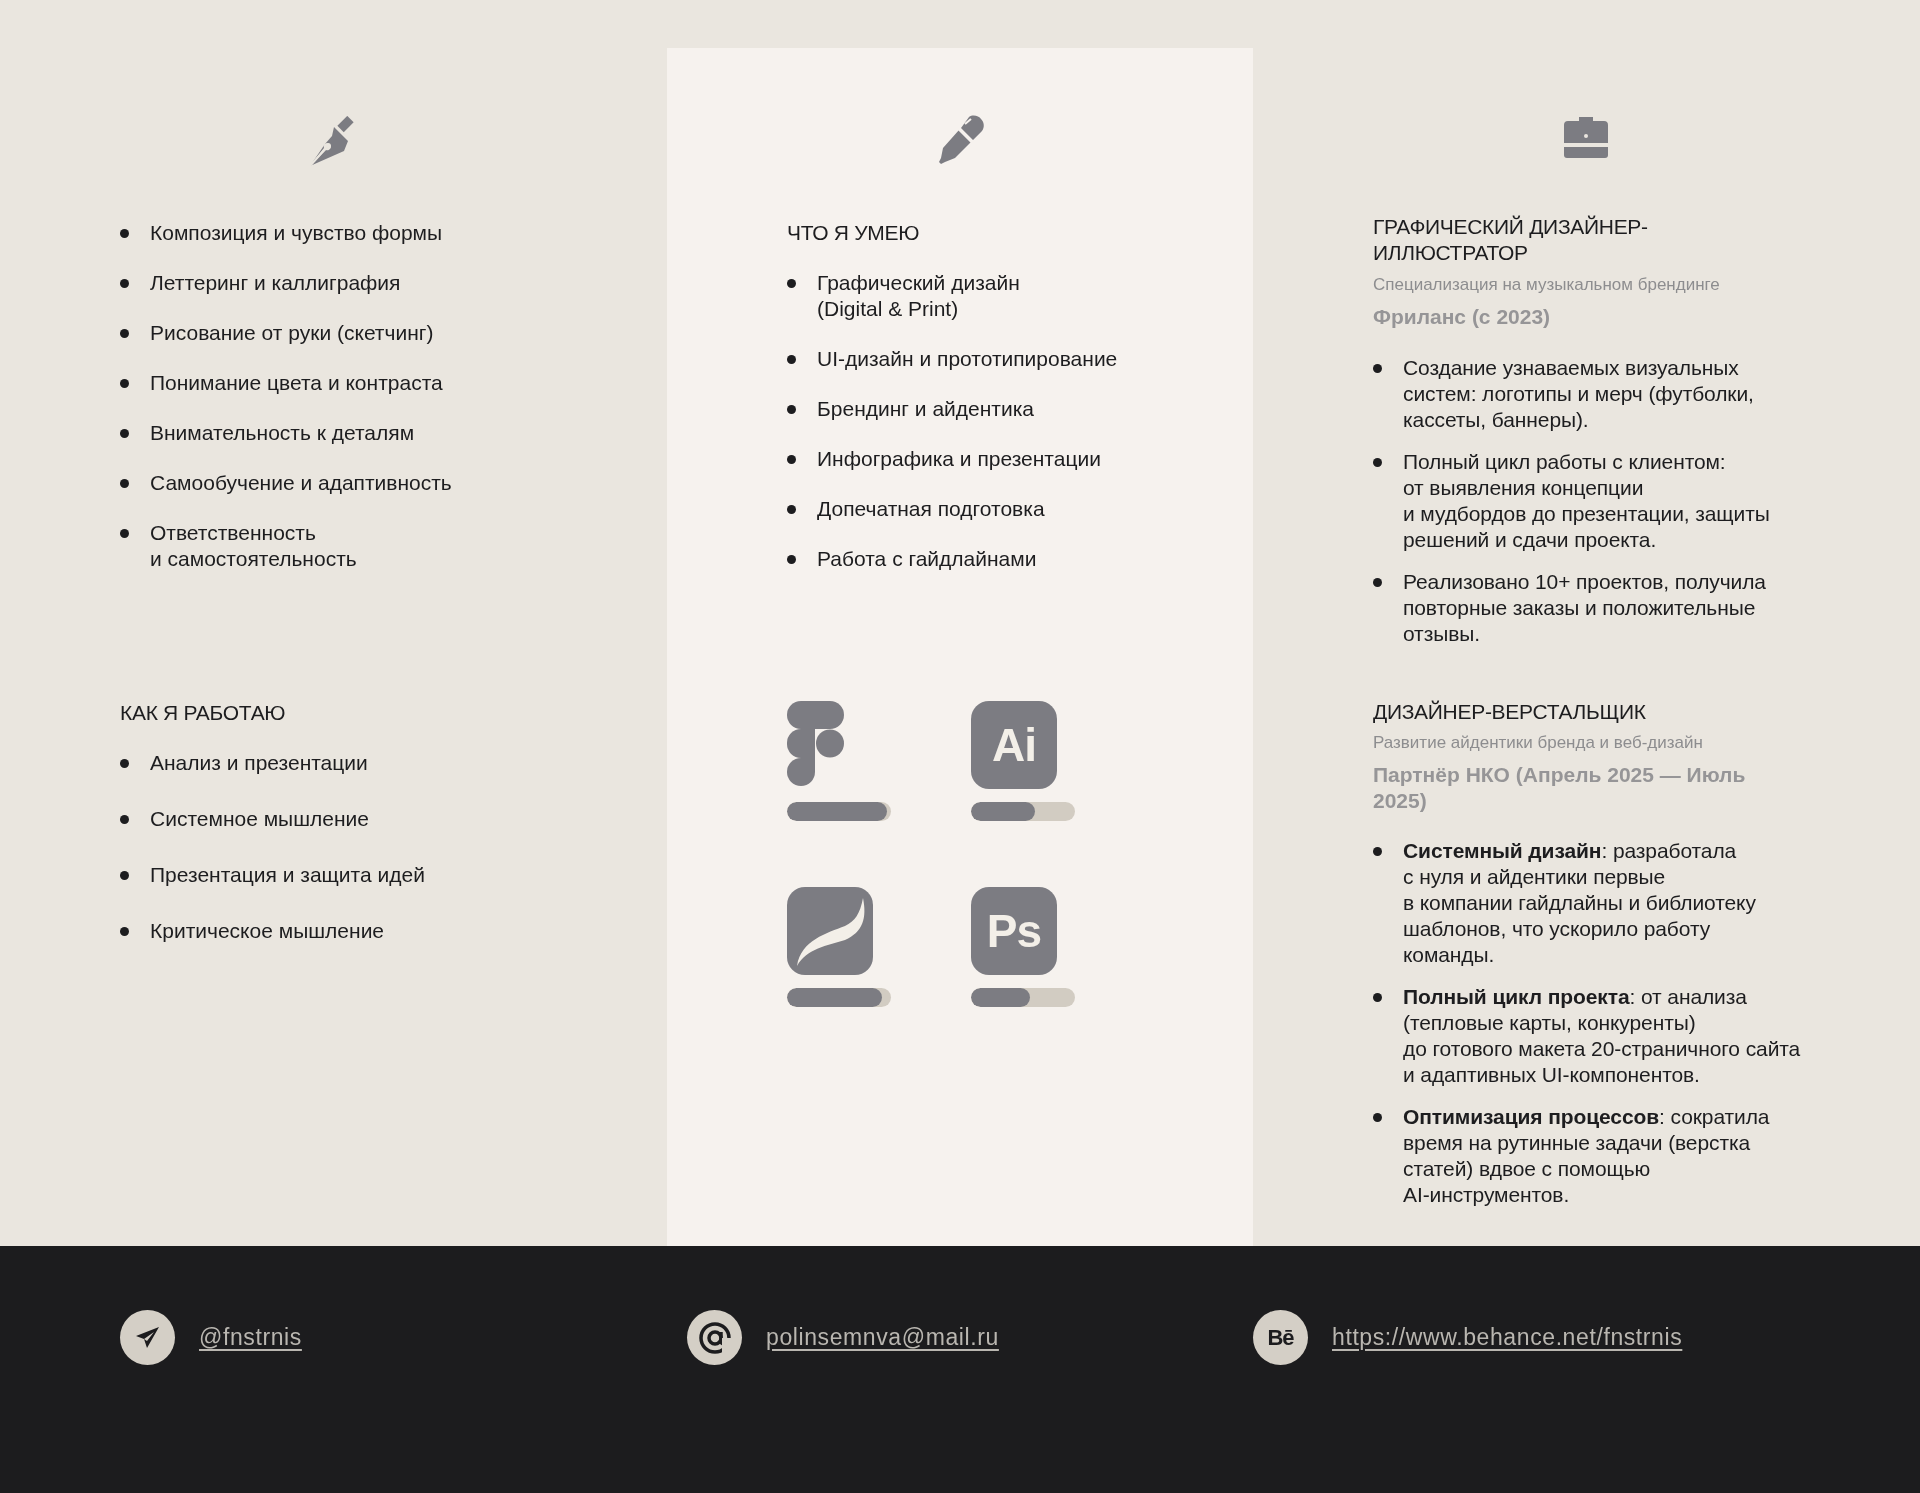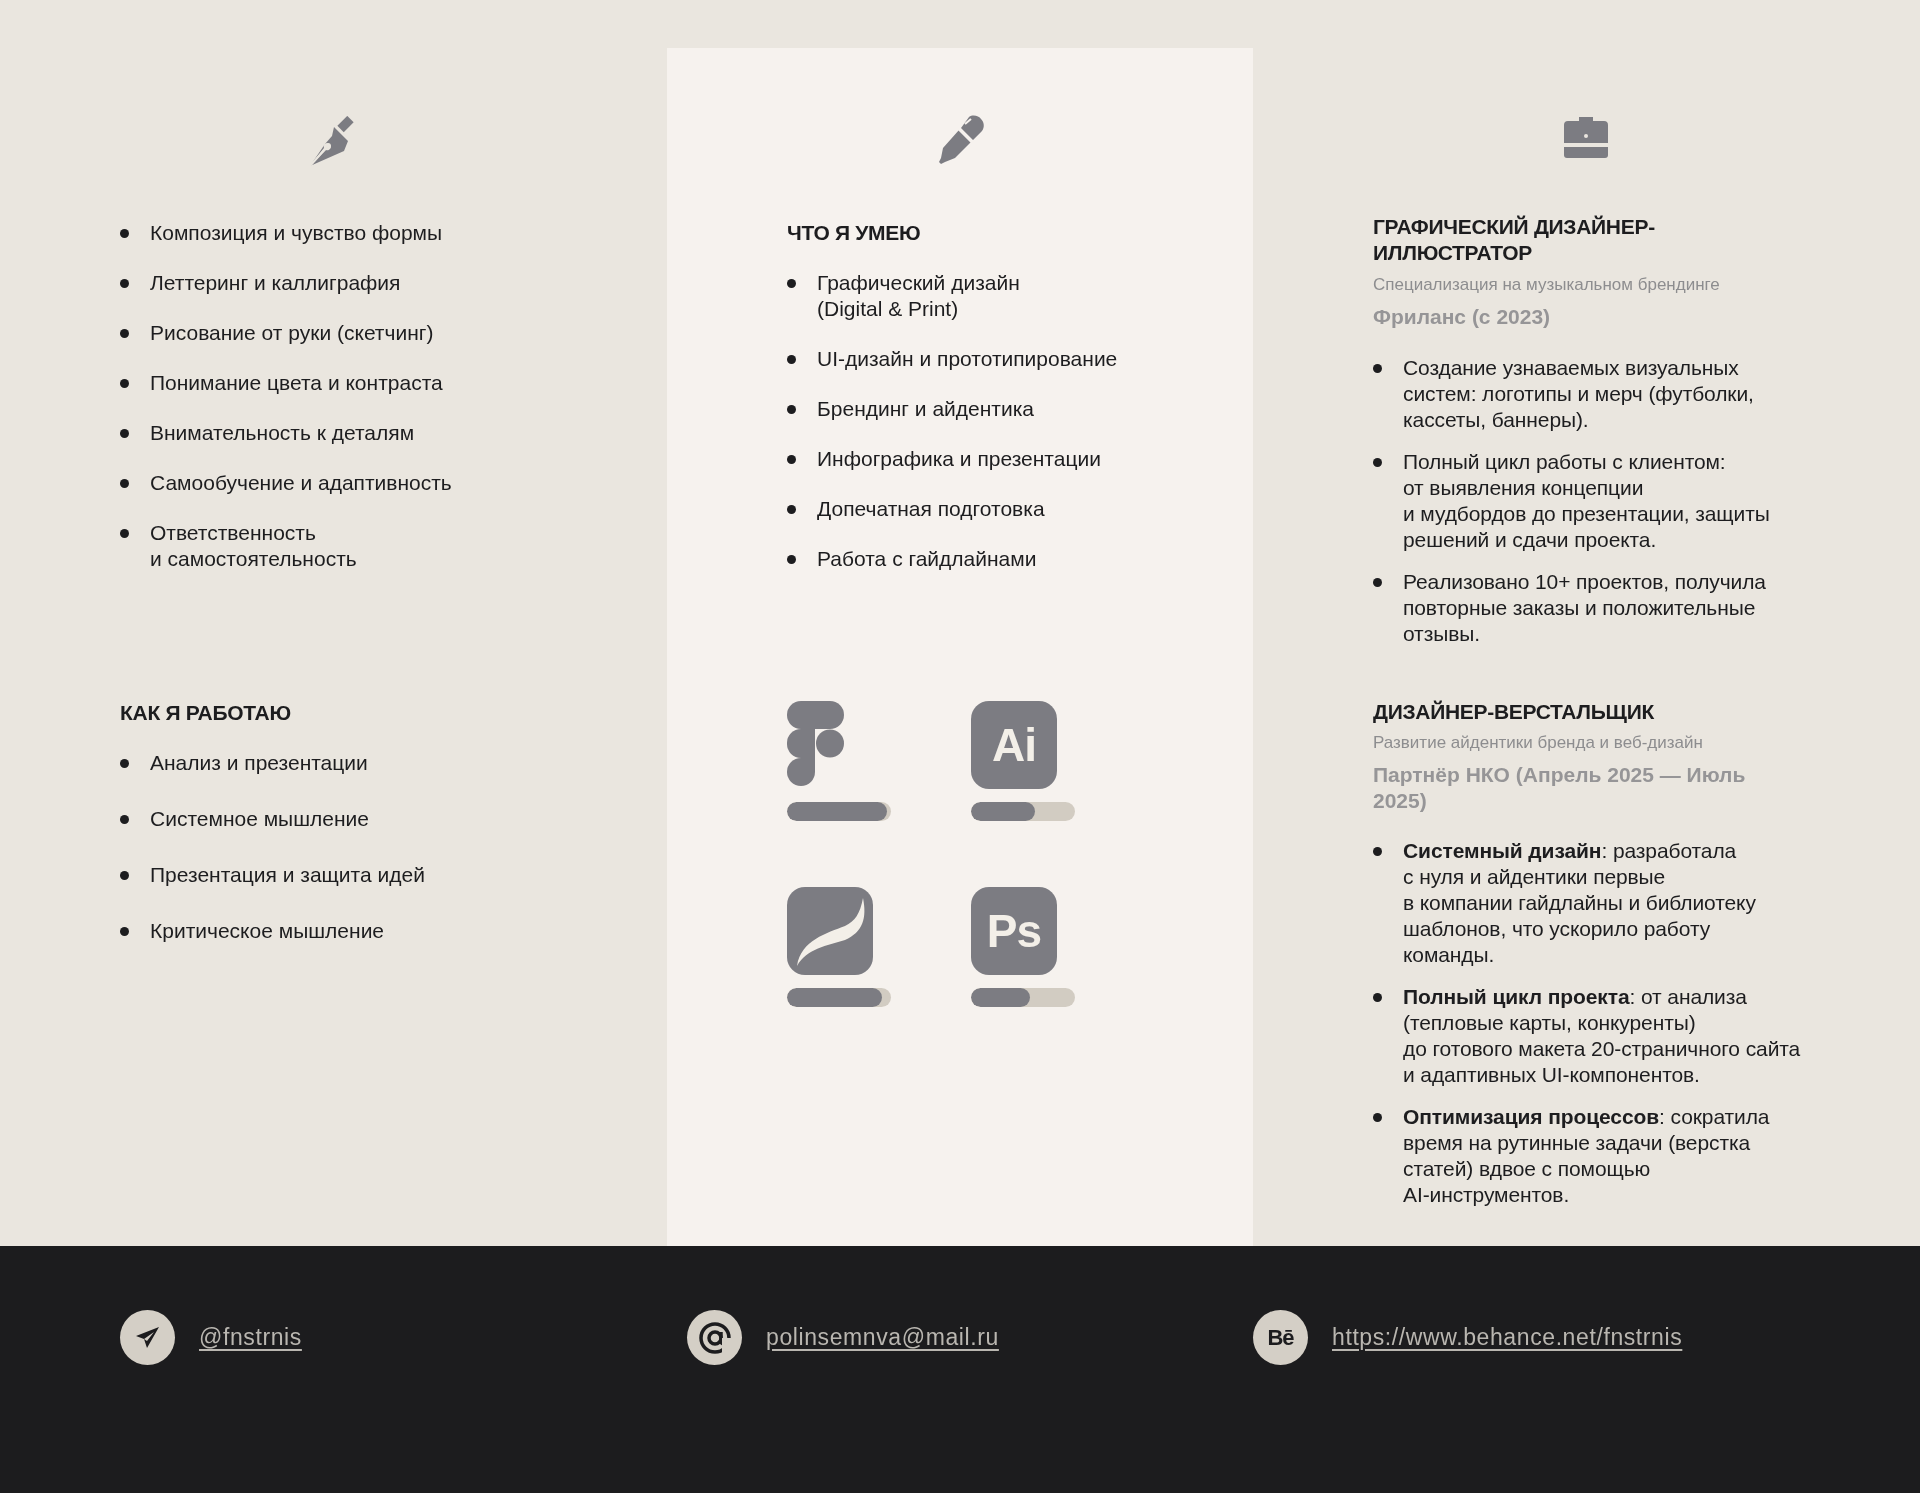--- a/index.html
+++ b/index.html
@@ -7,21 +7,21 @@
   body { position: relative; font-family: "Liberation Sans", "DejaVu Sans", sans-serif; color: #1d1d1f; background: #EAE6DF; }
   .col { position: absolute; top: 0; height: 1246px; margin-top: 48px; }
   .col-left { left: 0; width: 667px; background: #EAE6DF; }
   .col-mid { left: 667px; width: 586px; background: #F6F2EE; }
   .col-right { left: 1253px; width: 773px; background: #EAE6DF; }
   .footer { position: absolute; left: 0; top: 1246px; width: 1920px; height: 247px; background: #1C1C1E; }
 
   .icon-top { position: absolute; width: 52px; height: 52px; }
   .icon-top svg { width: 100%; height: 100%; display: block; }
 
-  .heading { position: absolute; font-weight: bold; font-size: 21px; letter-spacing: -0.3px; color: #1d1d1f; line-height: 26px; text-transform: uppercase; }
+  .heading { position: absolute; font-weight: normal; font-size: 21px; letter-spacing: -0.3px; color: #1d1d1f; line-height: 26px; text-transform: uppercase; }
   ul.blist { position: absolute; list-style: none; }
   ul.blist li { position: relative; padding-left: 30px; font-size: 21px; line-height: 26px; color: #1d1d1f; }
   ul.blist li::before { content: ""; position: absolute; left: 0; top: 9px; width: 9px; height: 9px; border-radius: 50%; background: #1d1d1f; }
   ul.blist li .item-label { display: block; white-space: pre-line; }
   ul.left-a li { margin-bottom: 24px; }
   ul.left-b li { margin-bottom: 30px; }
   ul.mid li { margin-bottom: 24px; }
   ul.right li { margin-bottom: 16px; letter-spacing: -0.1px; }
   ul.right li b { font-weight: bold; }
 

